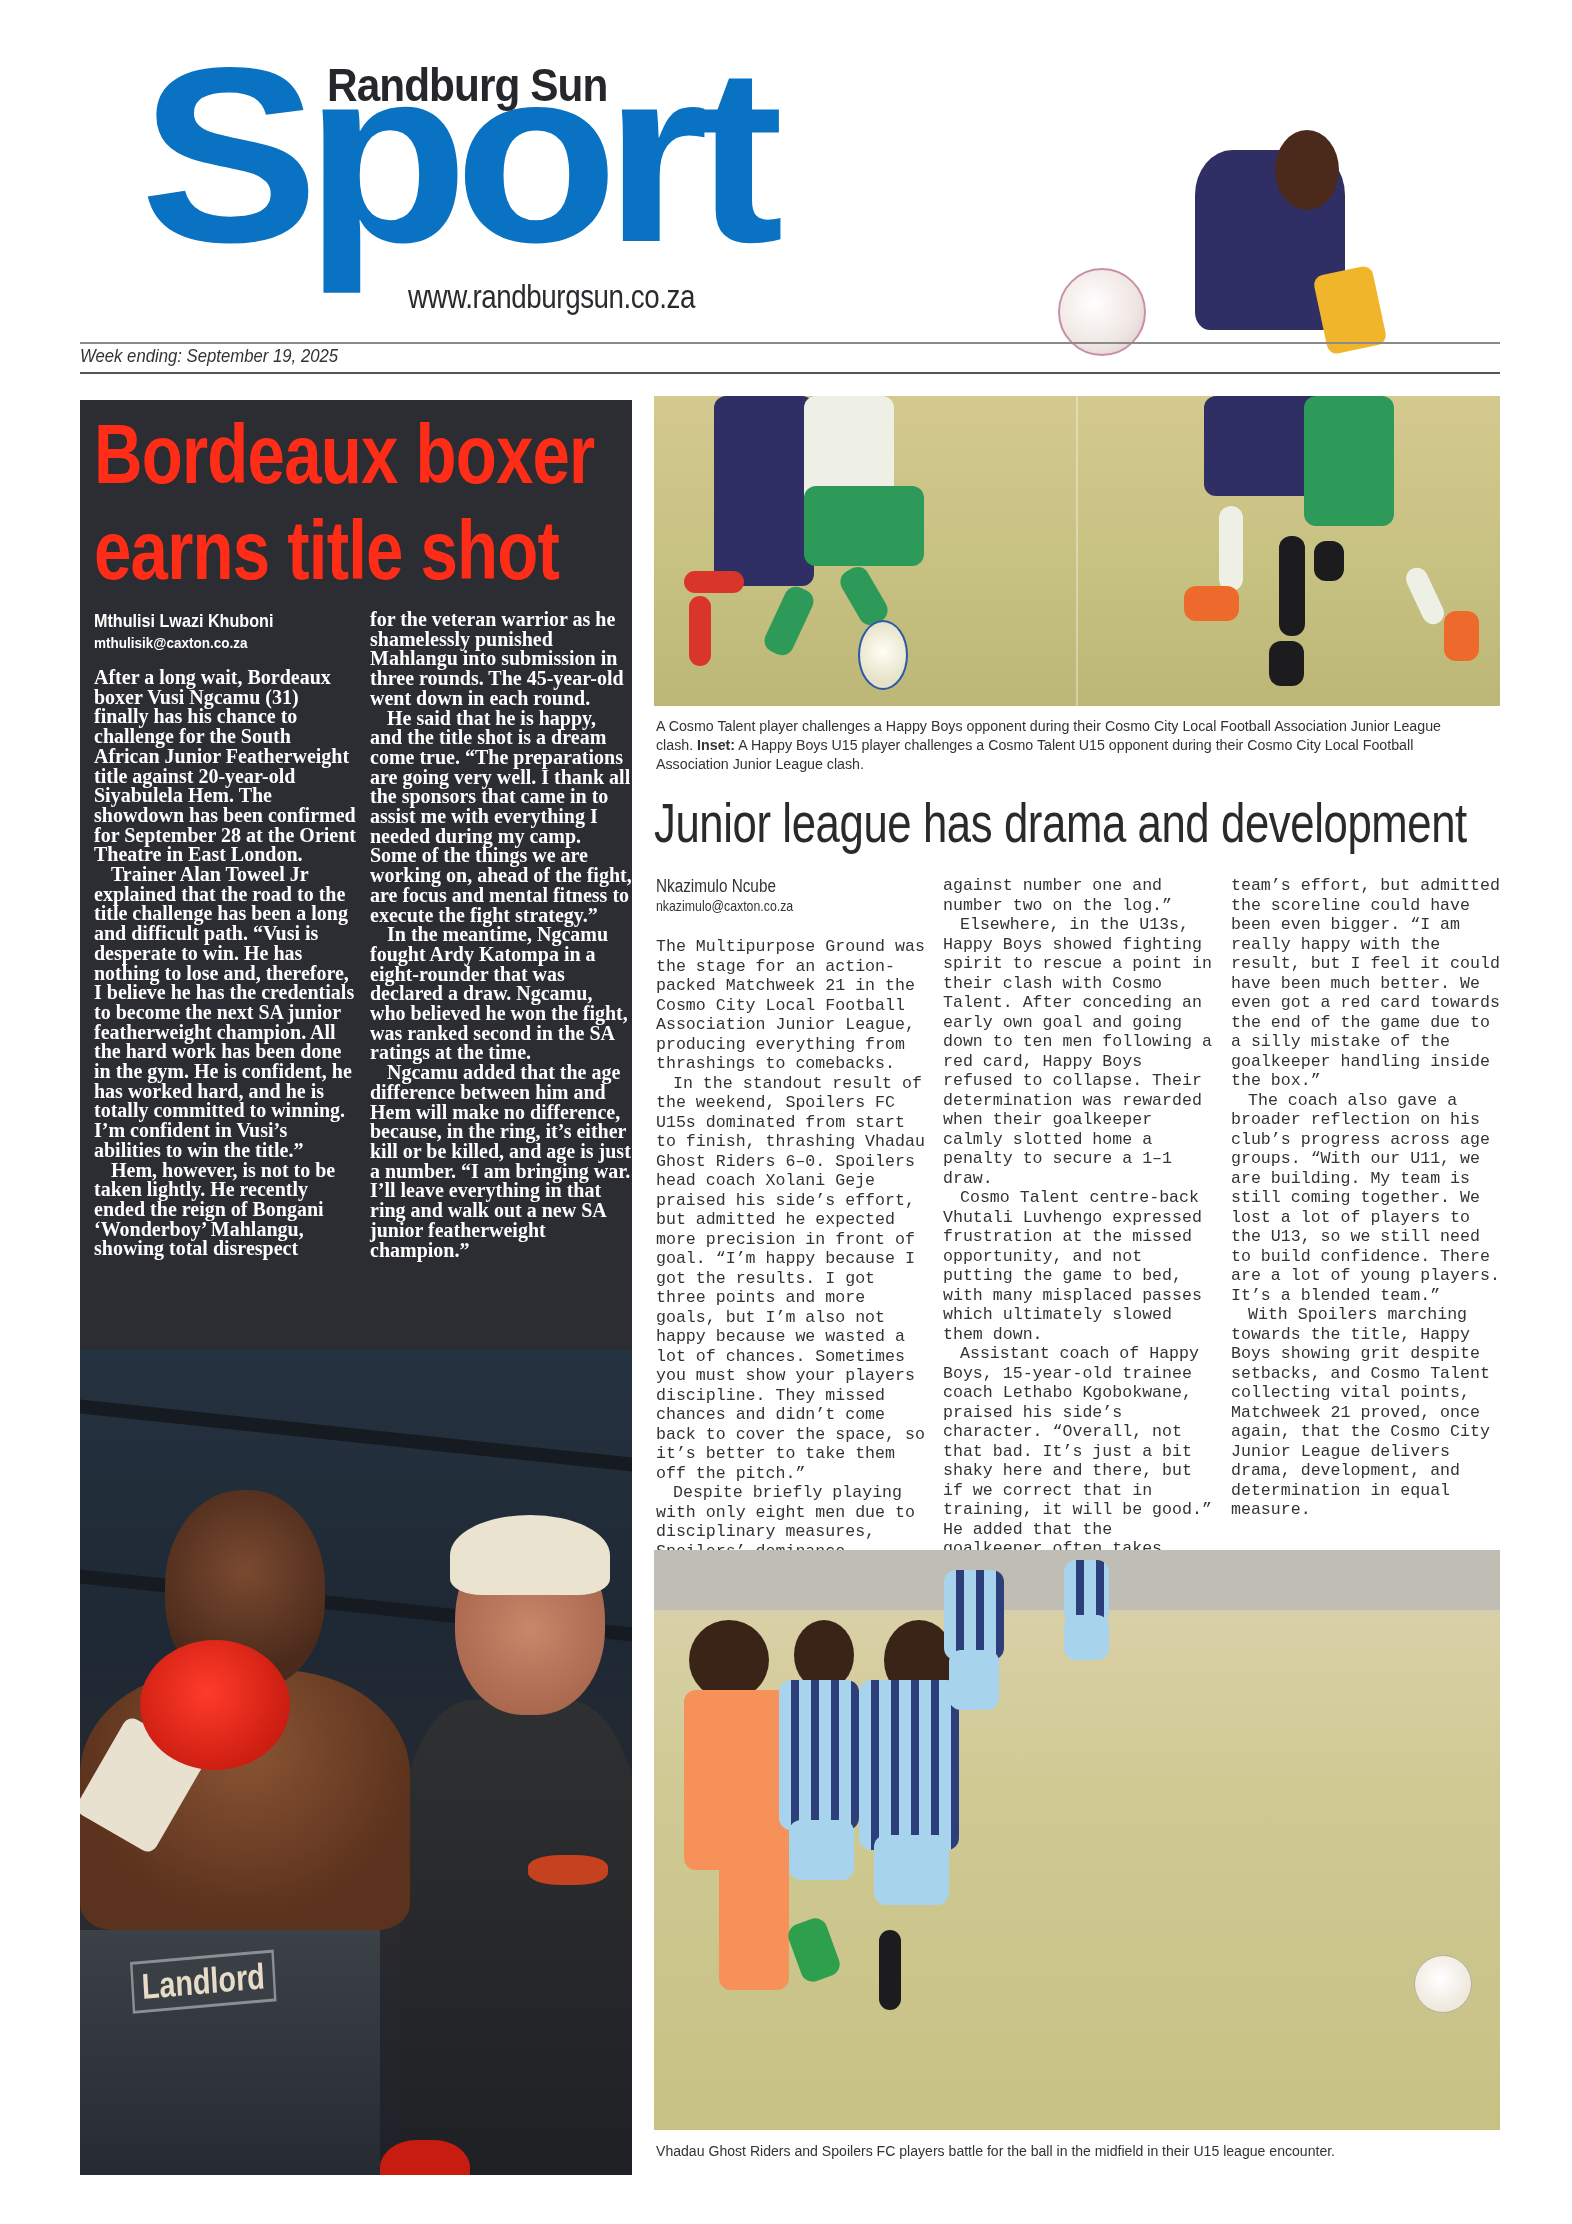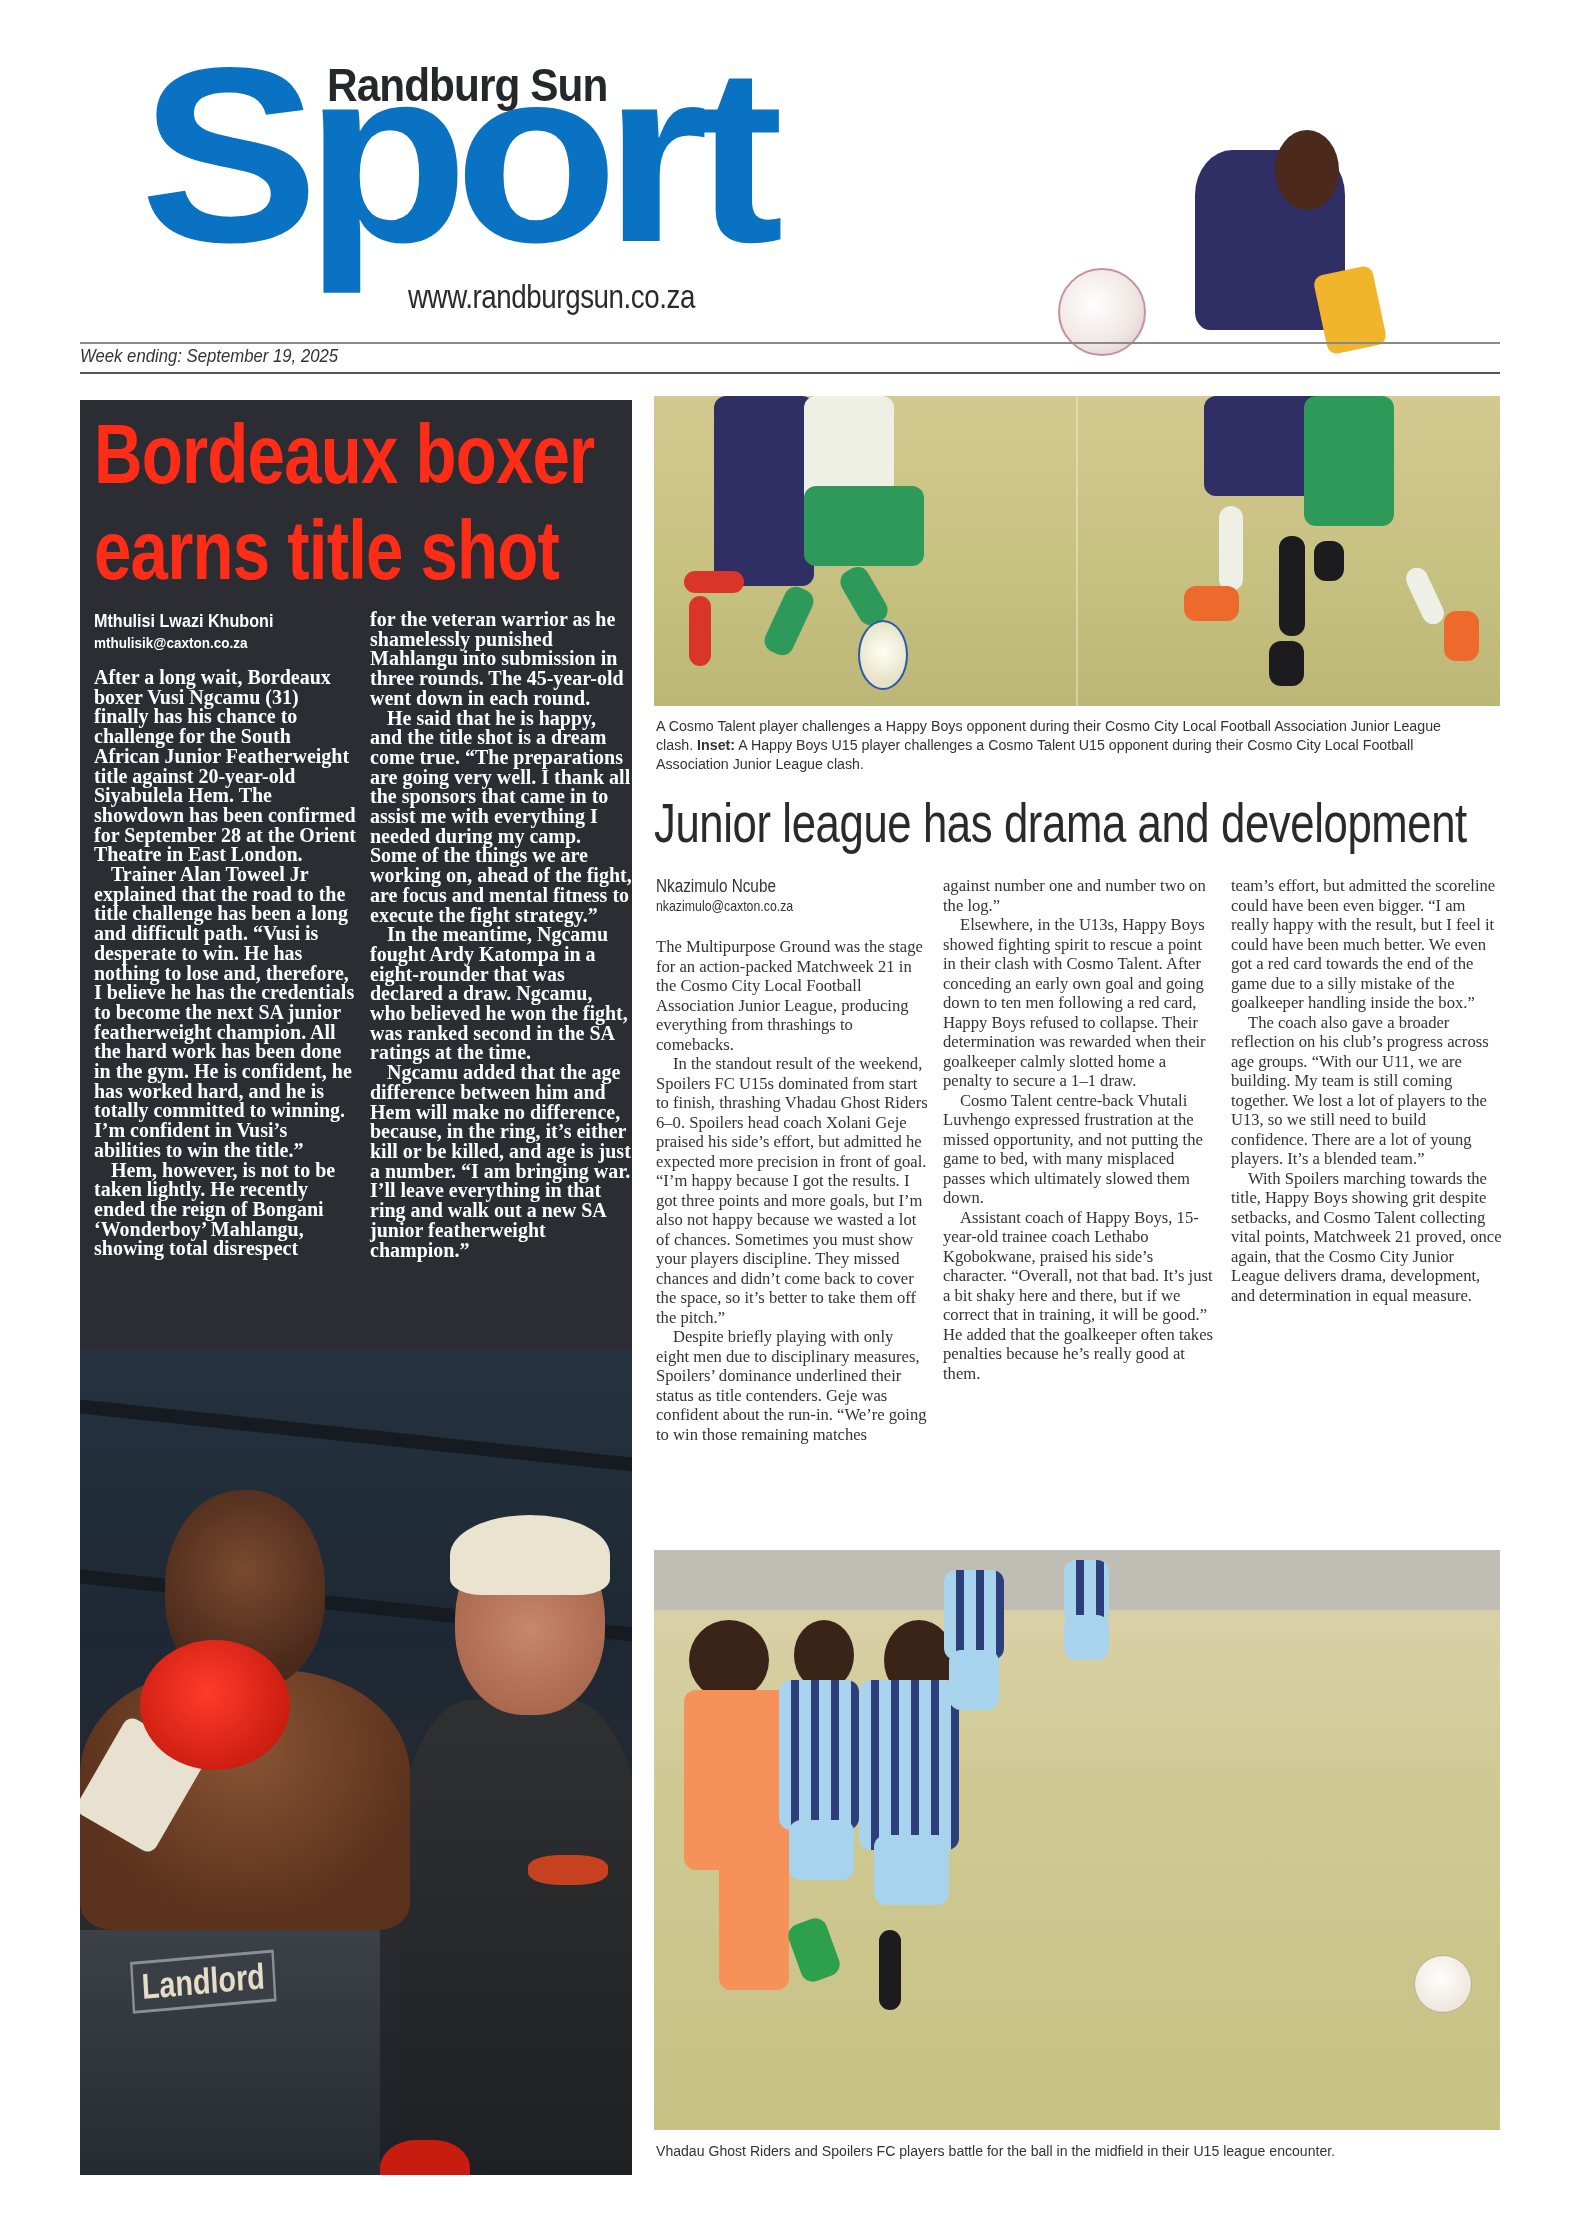--- a/index.html
+++ b/index.html
@@ -61,21 +61,21 @@
   .caption { position: absolute; font-family: "Liberation Sans", sans-serif; font-size: 15.3px; line-height: 19px; color: #333; }
   .caption-1 { left: 656px; top: 716px; width: 860px; transform: scaleX(0.93); transform-origin: left top; }
   .caption-1 b { font-weight: bold; }
 
   
   .jl-headline { position: absolute; left: 654px; top: 790px; font-family: "Liberation Sans", sans-serif; font-size: 56px; color: #2a2a2c; transform: scaleX(0.78); transform-origin: left top; white-space: nowrap; letter-spacing: -0.5px; }
   .jl-byline { position: absolute; left: 656px; top: 876px; font-family: "Liberation Sans", sans-serif; color: #333; }
   .jl-byline .name { display: block; font-size: 18px; transform: scaleX(0.85); transform-origin: left top; white-space: nowrap; }
   .jl-byline .email { display: block; font-size: 14.5px; transform: scaleX(0.85); transform-origin: left top; white-space: nowrap; margin-top: 1px; }
   .jl-col { position: absolute; width: 272px; font-size: 16.6px; line-height: 19.5px; color: #333; }
-  .jl-col p { margin: 0; text-indent: 17px; }
+  .jl-col p { margin: 0; text-indent: 17px; font-family: Liberation Mono, monospace; }
   .jl-col p.first { text-indent: 0; }
   .jl-col1 { left: 656px; top: 937px; }
   .jl-col2 { left: 943px; top: 876px; }
   .jl-col3 { left: 1231px; top: 876px; }
 
   
   .foot-photo2 { position: absolute; left: 654px; top: 1550px; width: 846px; height: 580px; background: linear-gradient(180deg, #c9c8c1 0%, #d9d0a6 12%, #cfca94 40%, #c7c184 100%); overflow: hidden; }
   .stripe-kit { background: repeating-linear-gradient(90deg, #a7d3ec 0px, #a7d3ec 12px, #2c3f7a 12px, #2c3f7a 20px); }
   .caption-2 { left: 656px; top: 2141px; width: 880px; transform: scaleX(0.92); transform-origin: left top; white-space: nowrap; }
 </style>

